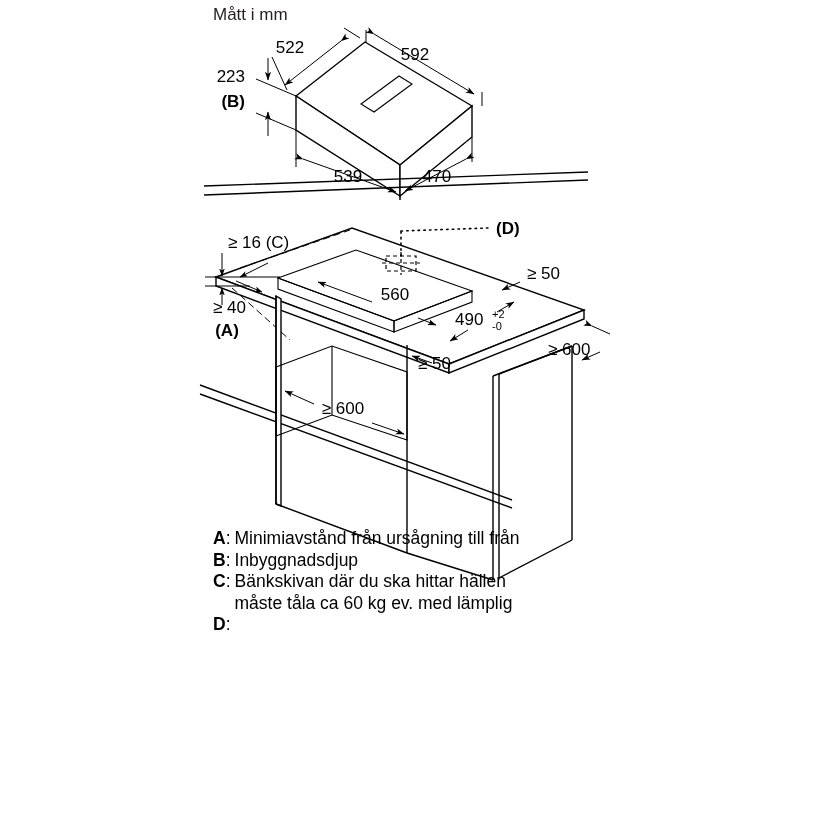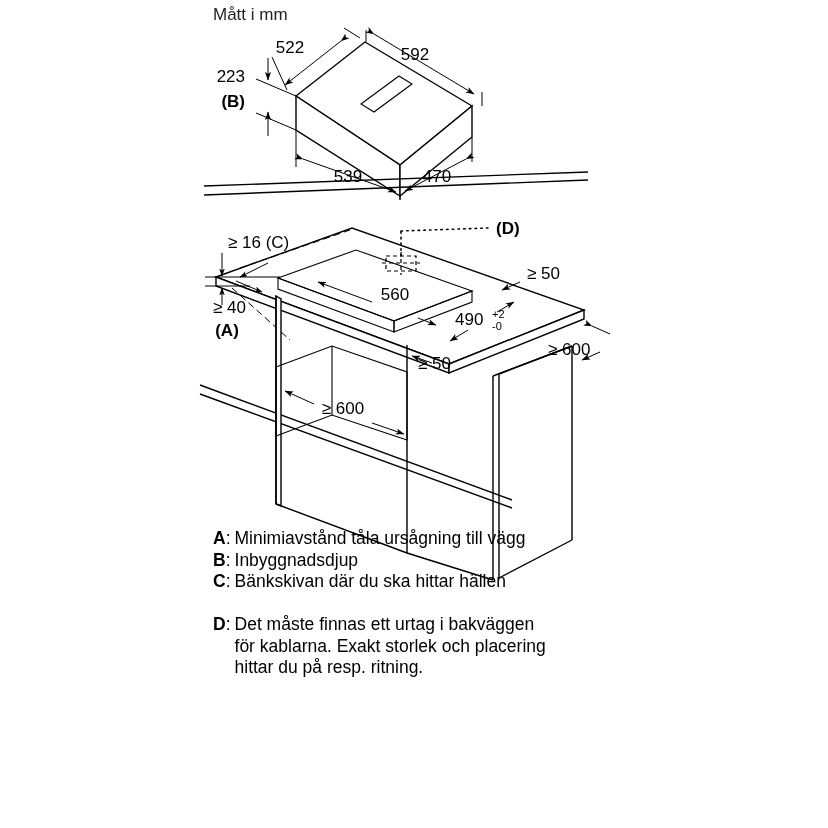--- a/index.html
+++ b/index.html
@@ -291,45 +291,44 @@
       </g>
     </g>
   </svg>
 
   <div id="legend">
 
     <div class="legend-row">
       <span class="legend-key">A</span>
       <span class="legend-colon">:</span>
       <span class="legend-body">
-        <span>Minimiavstånd tåla ursågning till vägg</span>
+        <span>Minimiavstånd från ursågning till från</span>
       </span>
     </div>
 
     <div class="legend-row">
       <span class="legend-key">B</span>
       <span class="legend-colon">:</span>
       <span class="legend-body">
         <span>Inbyggnadsdjup</span>
       </span>
     </div>
 
     <div class="legend-row">
       <span class="legend-key">C</span>
       <span class="legend-colon">:</span>
       <span class="legend-body">
         <span>Bänkskivan där du ska hittar hällen</span><br>
-        <br>
+        <span>måste tåla ca 60 kg ev. med lämplig</span><br>
       </span>
     </div>
 
     <div class="legend-row">
       <span class="legend-key">D</span>
       <span class="legend-colon">:</span>
       <span class="legend-body">
-        <span>Det måste finnas ett urtag i bakväggen</span><br>
-        <span>för kablarna. Exakt storlek och placering</span><br>
-        <span>hittar du på resp. ritning.</span>
+        <br>
+        <br>
       </span>
     </div>
   </div>
 
 </div>
 
 </body></html>

